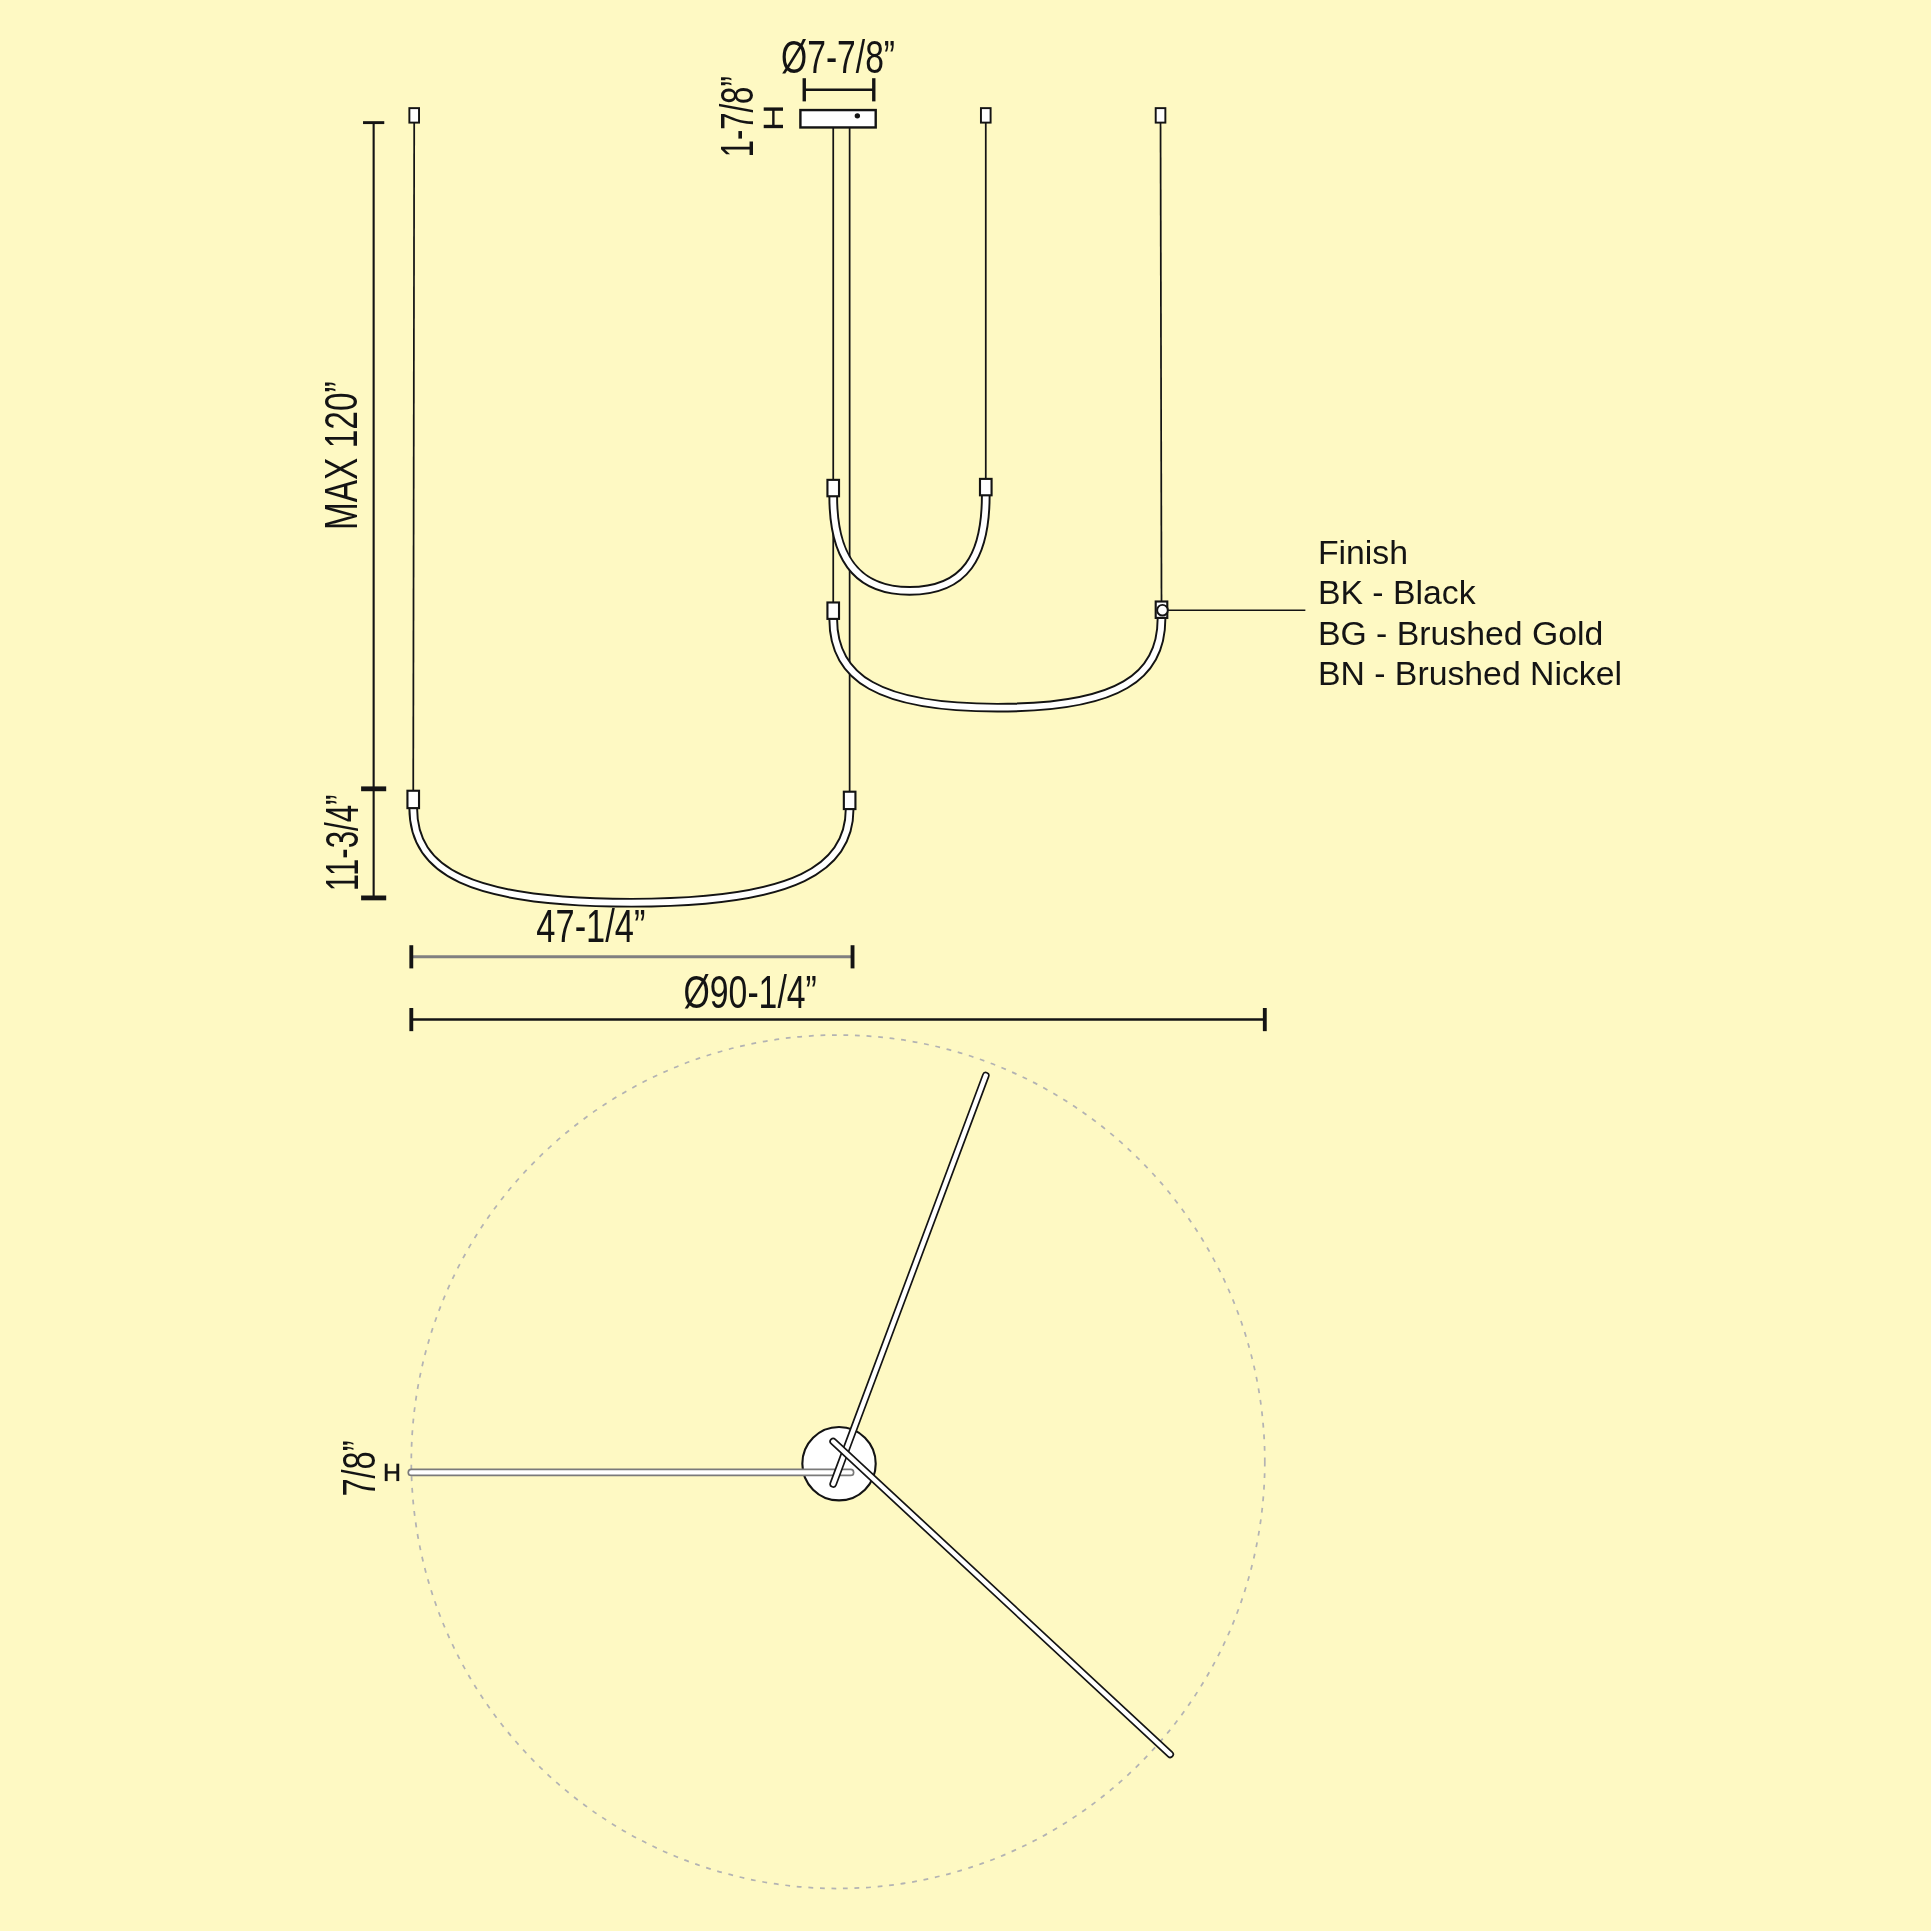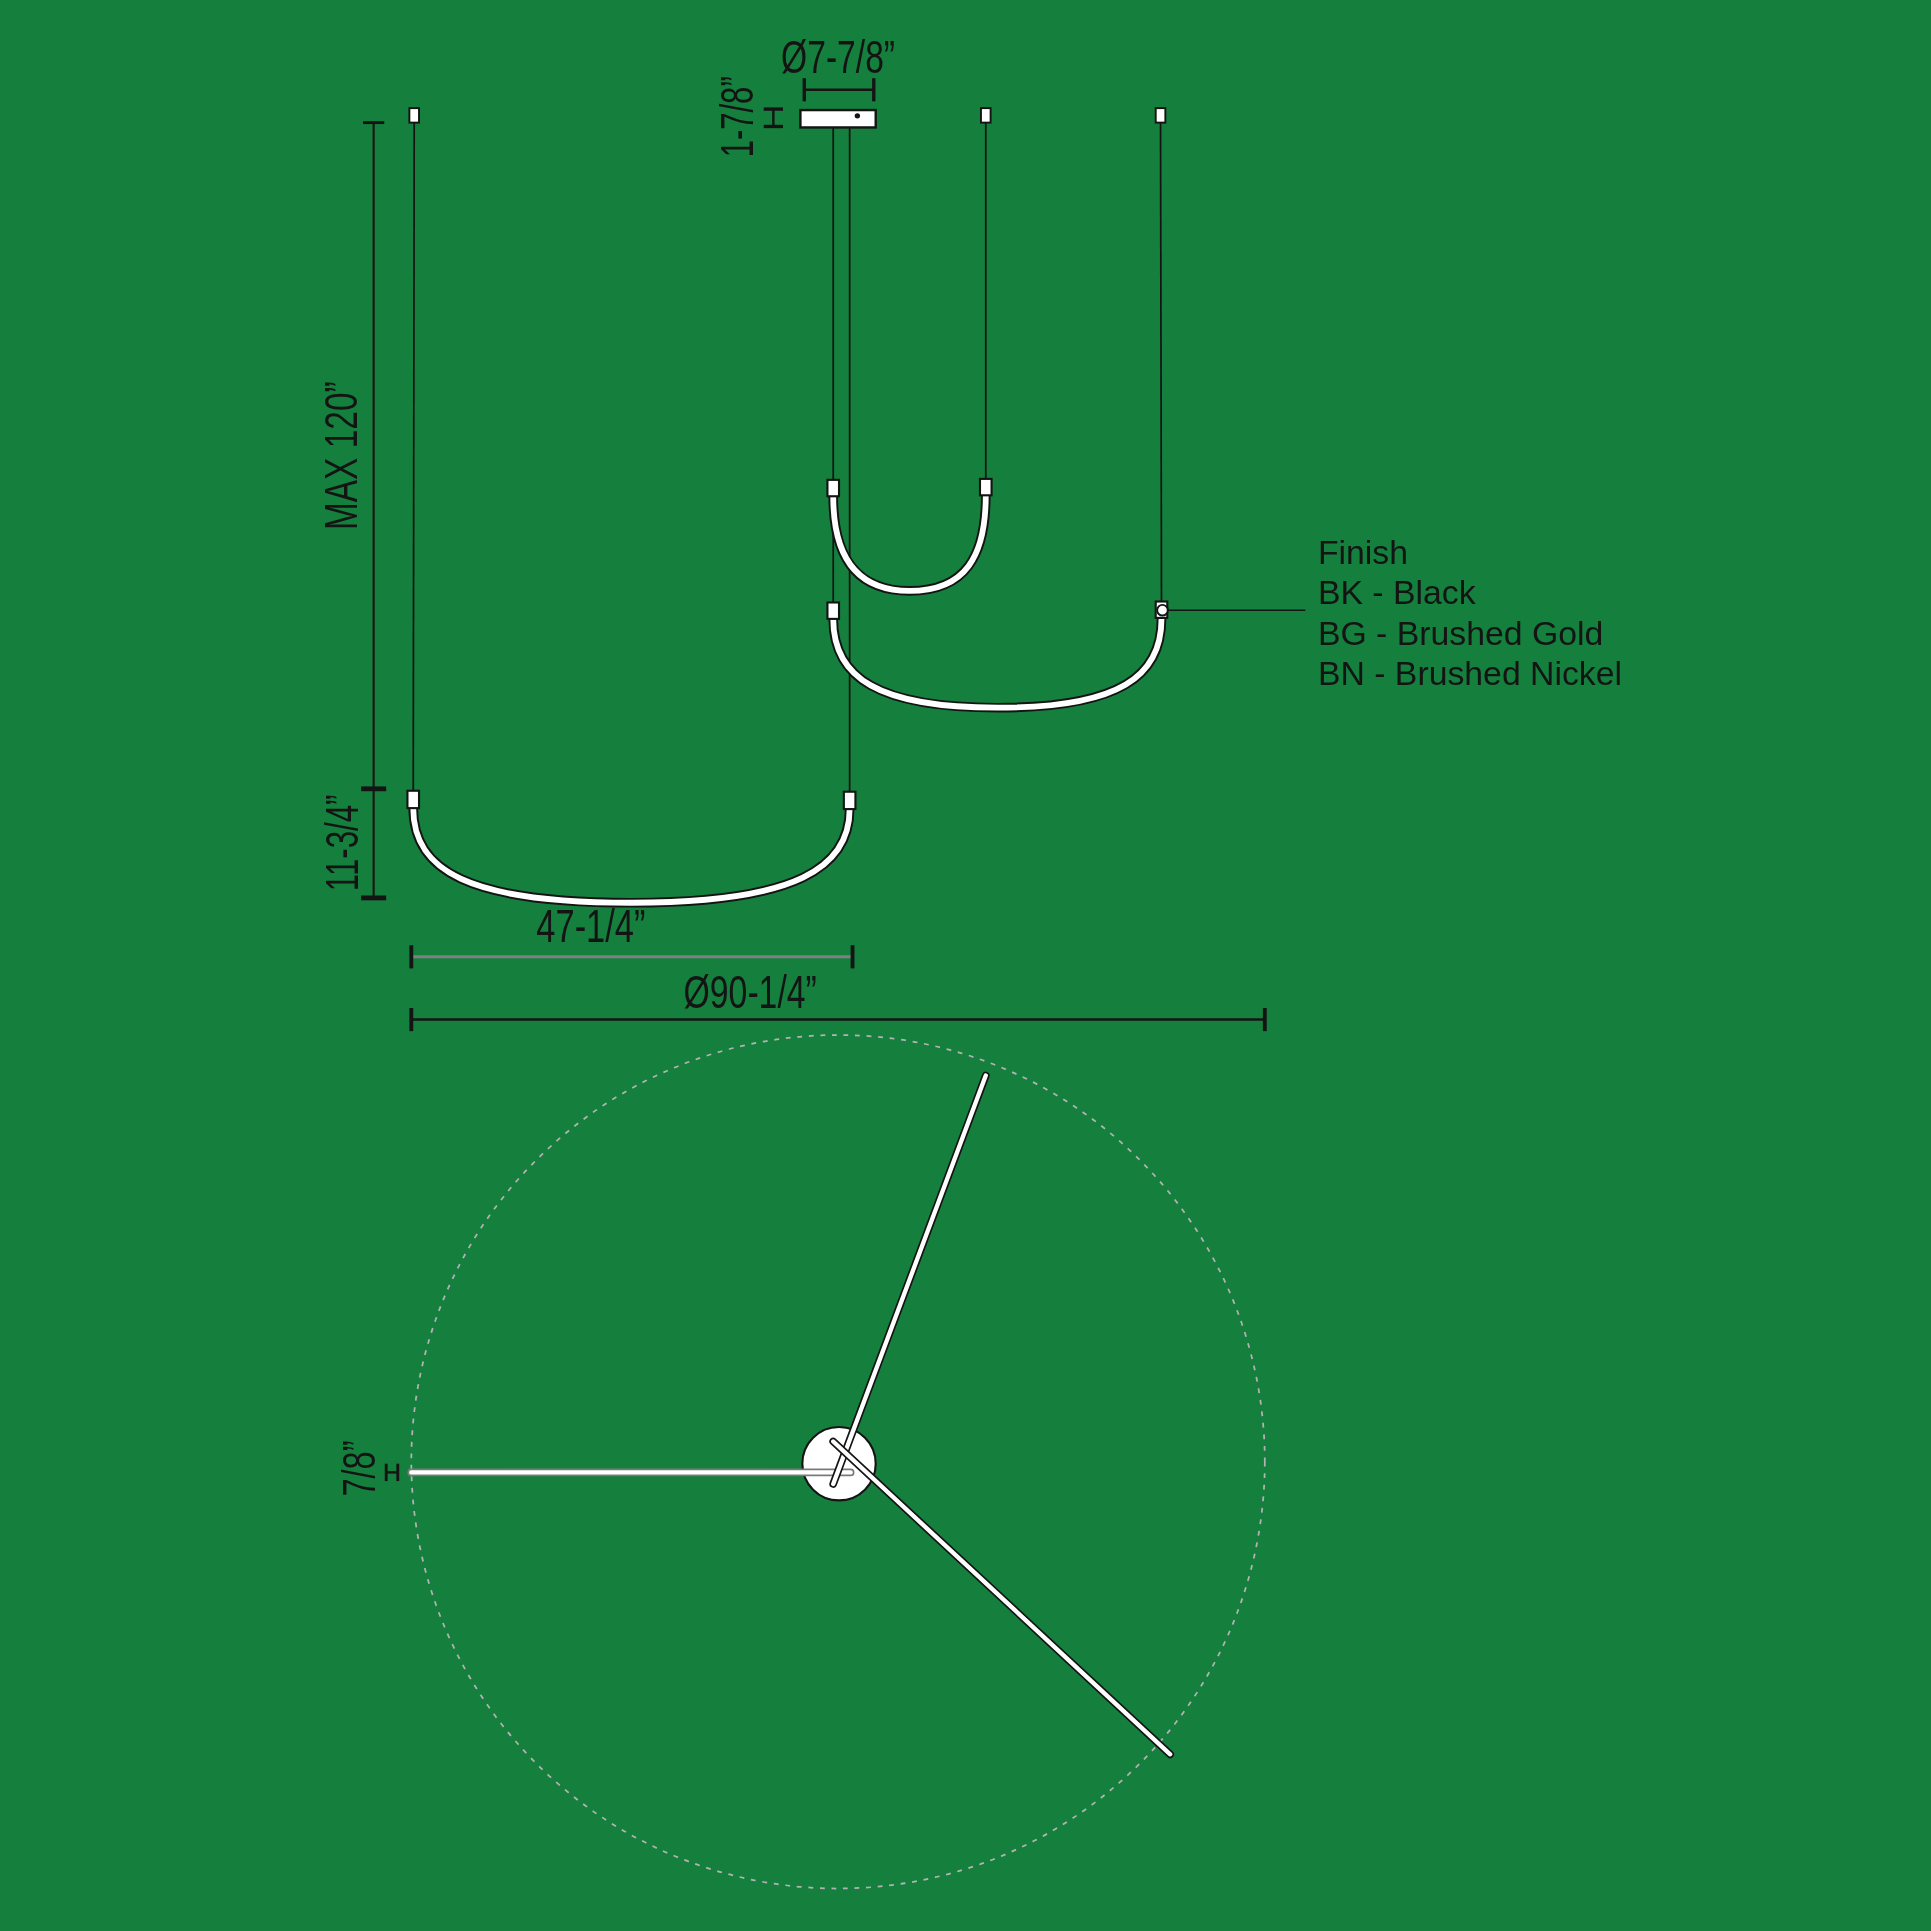--- a/index.html
+++ b/index.html
@@ -1,16 +1,16 @@
 <!DOCTYPE html>
 <html><head>
 <meta charset="utf-8">
 <style>
   html,body{margin:0;padding:0;background:#ffffff;}
-  .stage{position:relative;width:1931px;height:1931px;background:#15803d;overflow:hidden;
+  .stage{position:relative;width:1931px;height:1931px;background:#fef9c3;overflow:hidden;
          font-family:"Liberation Sans", sans-serif;}
   svg{display:block;}
   text{fill:#141414;}
   .dimtxt{font-size:48px;font-family:"Liberation Sans", sans-serif;}
   .legtxt{font-size:35px;font-family:"Liberation Sans", sans-serif;}
 </style>
 </head>
 <body>
 
 <div class="stage">

